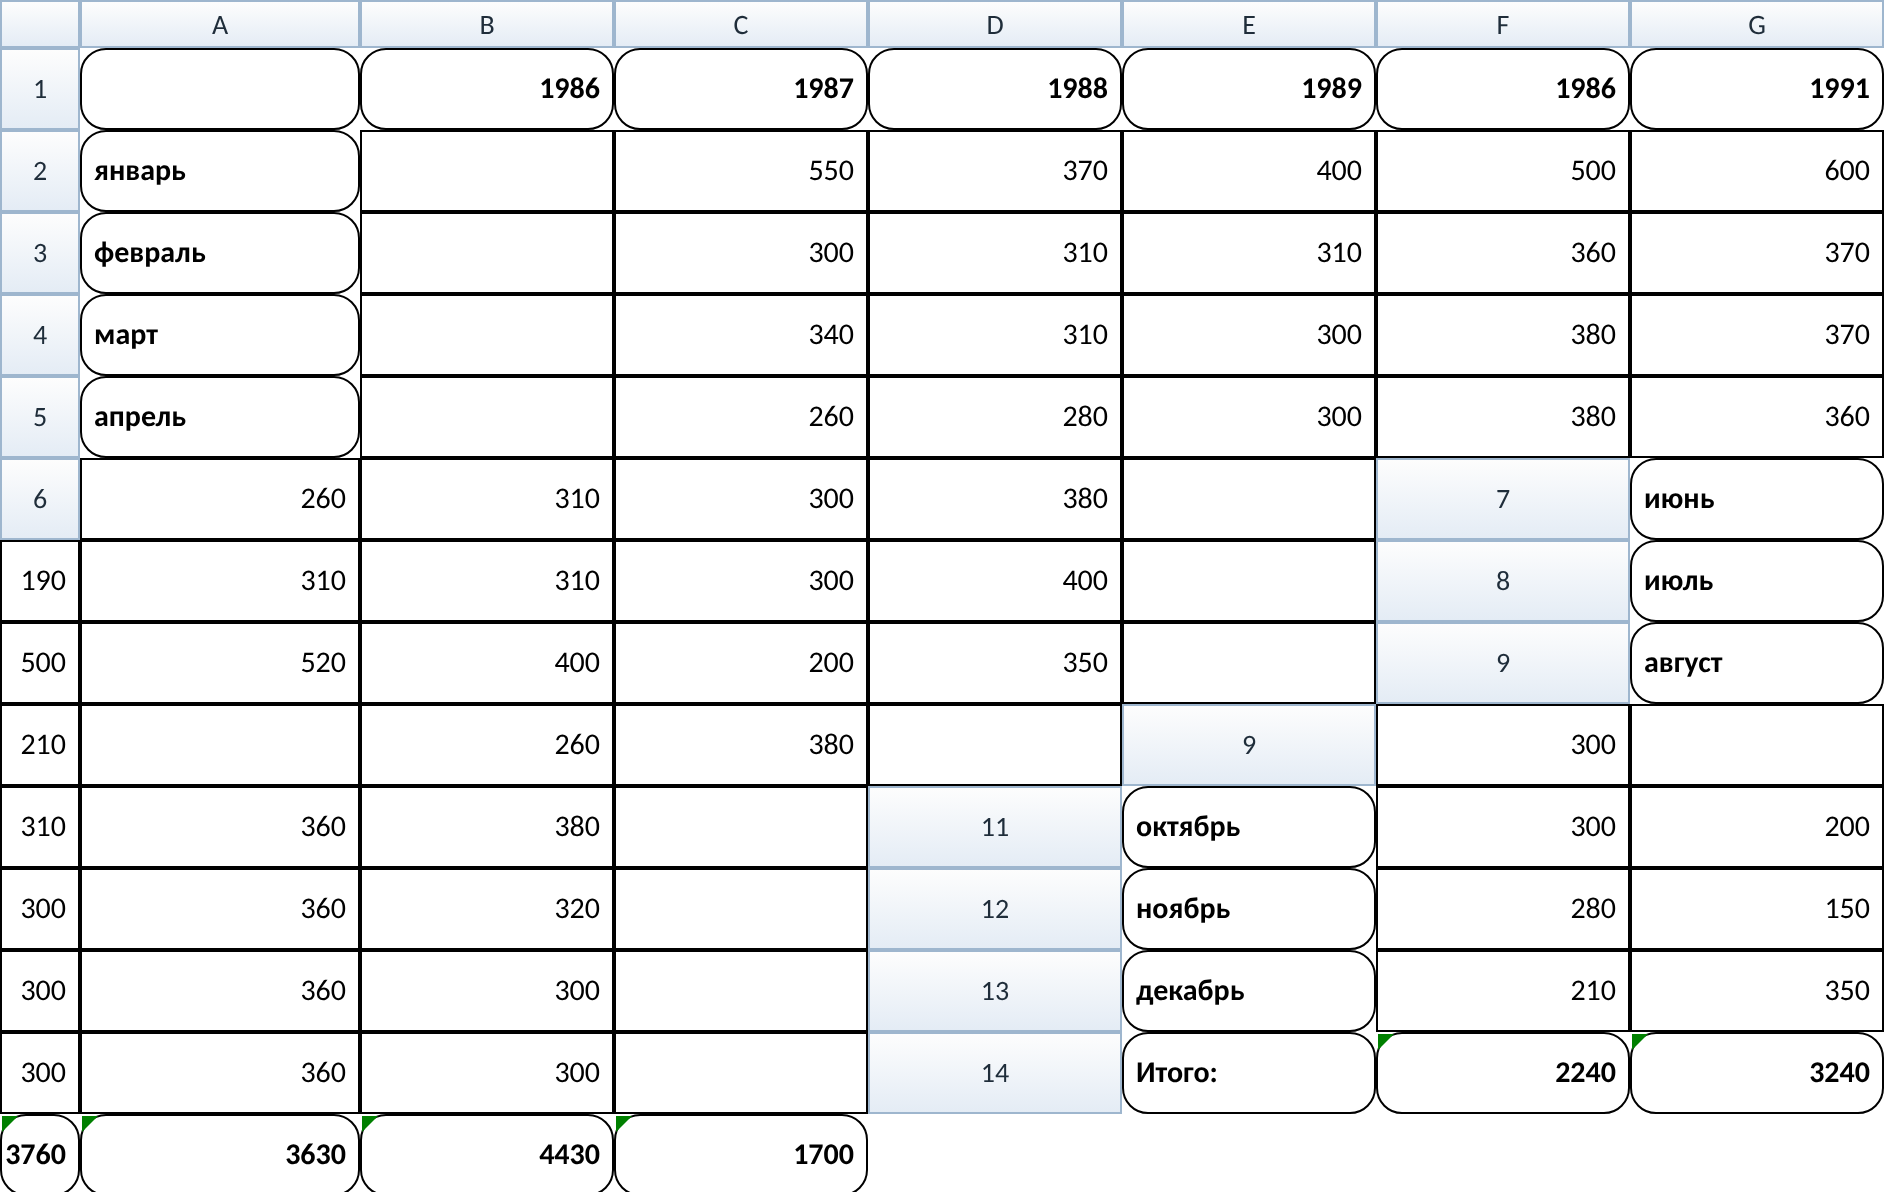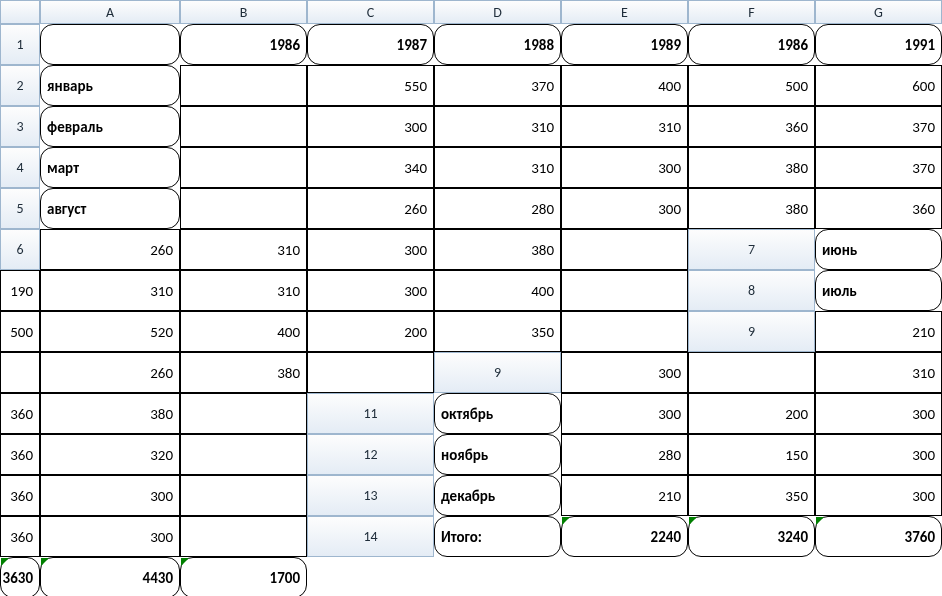--- a/index.html
+++ b/index.html
@@ -106,21 +106,21 @@
   <div class="rhead">4</div>
   <div class="cell txt bold">март</div>
   <div class="cell num"></div>
   <div class="cell num">340</div>
   <div class="cell num">310</div>
   <div class="cell num">300</div>
   <div class="cell num">380</div>
   <div class="cell num">370</div>
 
   <div class="rhead">5</div>
-  <div class="cell txt bold">август</div>
+  <div class="cell txt bold">апрель</div>
   <div class="cell num"></div>
   <div class="cell num">260</div>
   <div class="cell num">280</div>
   <div class="cell num">300</div>
   <div class="cell num">380</div>
   <div class="cell num">360</div>
 
   <div class="rhead">6</div>
   <div class="cell num">260</div>
   <div class="cell num">310</div>
@@ -140,20 +140,21 @@
   <div class="rhead">8</div>
   <div class="cell txt bold">июль</div>
   <div class="cell num">500</div>
   <div class="cell num">520</div>
   <div class="cell num">400</div>
   <div class="cell num">200</div>
   <div class="cell num">350</div>
   <div class="cell num"></div>
 
   <div class="rhead">9</div>
+  <div class="cell txt bold">август</div>
   <div class="cell num">210</div>
   <div class="cell num"></div>
   <div class="cell num">260</div>
   <div class="cell num">380</div>
   <div class="cell num"></div>
 
   <div class="rhead">9</div>
   <div class="cell num">300</div>
   <div class="cell num"></div>
   <div class="cell num">310</div>

